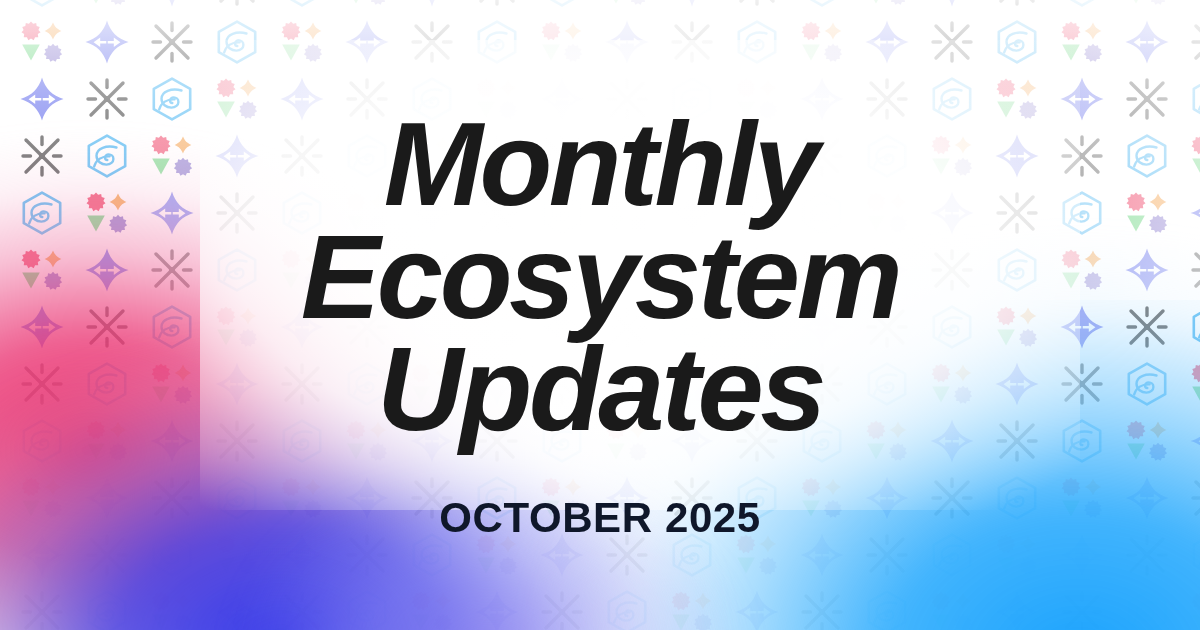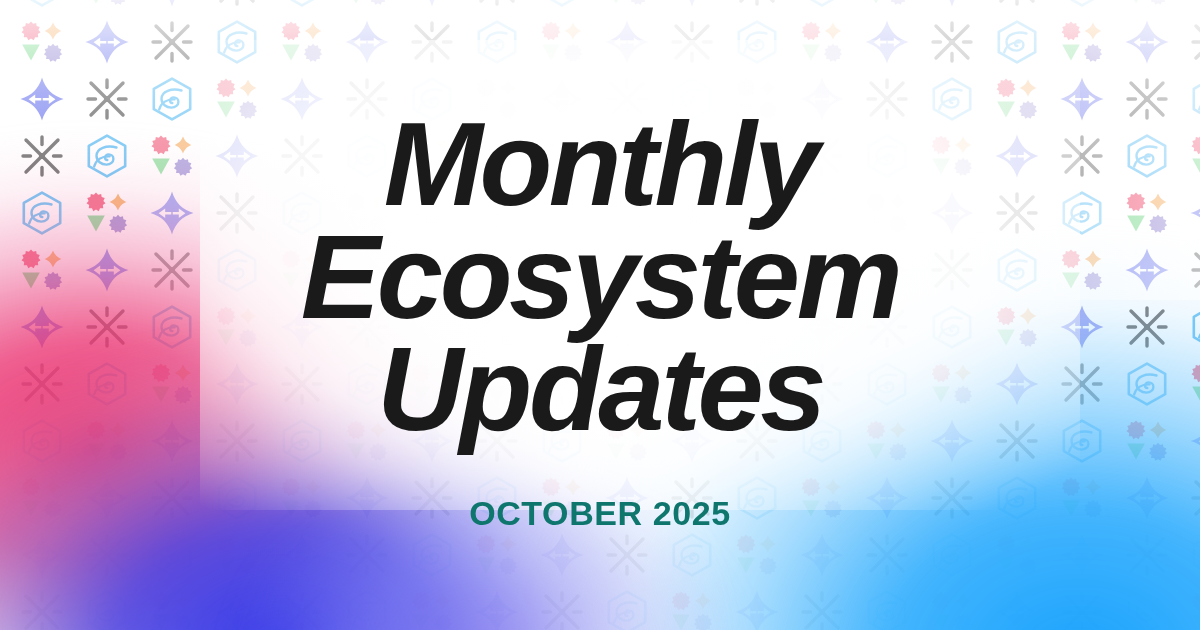--- a/index.html
+++ b/index.html
@@ -147,25 +147,25 @@
   .headline .ln {
     display: block;
     white-space: nowrap;
     transform: scaleX(1.01);
   }
   .ln-1 { margin-top: 108px; }
   .subline {
     margin: 0;
     padding: 0;
     margin-top: 48px;
-    color: #0f766e;
+    color: #0f172a;
     font-family: "Liberation Sans", sans-serif;
     font-weight: 700;
     font-style: normal;
-    font-size: 34px;
+    font-size: 42px;
     letter-spacing: 0.6px;
     text-align: center;
     width: 100%;
     white-space: nowrap;
   }
 </style>
 </head>
 <body>
 
 <div id="banner">

